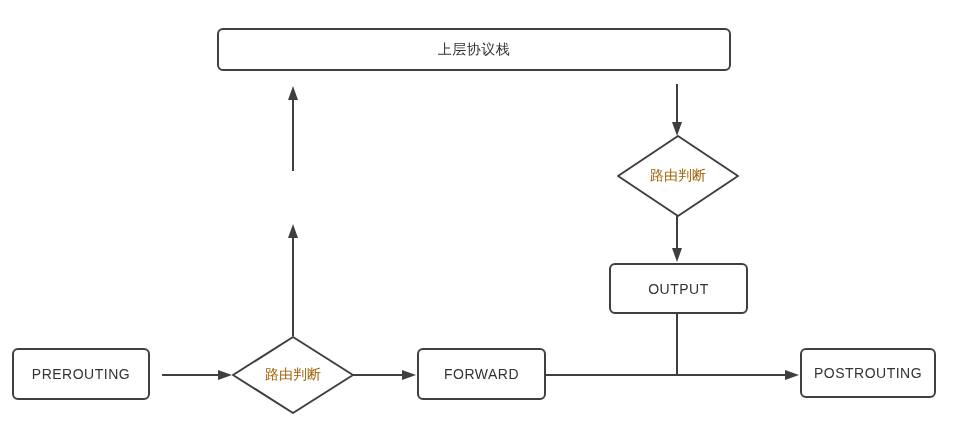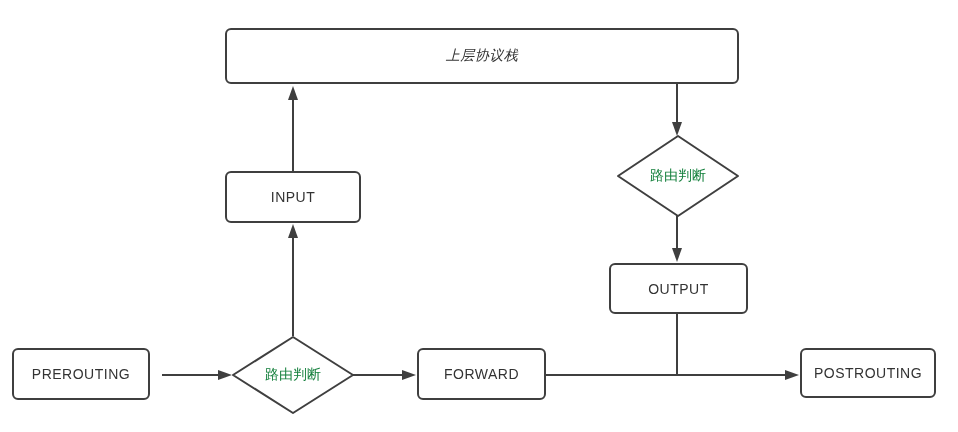--- a/index.html
+++ b/index.html
@@ -32,25 +32,25 @@
     font-size: 14px;
     color: #333333;
     letter-spacing: 0.5px;
   }
   .diamond-label {
     position: absolute;
     display: flex;
     align-items: center;
     justify-content: center;
     font-size: 14px;
-    color: #15803d;
+    color: #a16207;
     pointer-events: none;
   }
   
-  .n-upper-stack   { left: 225px; top: 28px;  width: 514px; height: 56px; font-style: italic; }
+  .n-upper-stack   { left: 217px; top: 28px;  width: 514px; height: 43px; }
   .n-input         { left: 225px; top: 171px; width: 136px; height: 52px; }
   .n-output        { left: 609px; top: 263px; width: 139px; height: 51px; }
   .n-prerouting    { left: 12px;  top: 348px; width: 138px; height: 52px; }
   .n-forward       { left: 417px; top: 348px; width: 129px; height: 52px; }
   .n-postrouting   { left: 800px; top: 348px; width: 136px; height: 50px; }
   .l-route-top     { left: 618px; top: 156px; width: 120px; height: 40px; }
   .l-route-bottom  { left: 233px; top: 355px; width: 120px; height: 40px; }
 </style>
 </head>
 <body>
@@ -90,23 +90,20 @@
     <g stroke="#3f3f3f" stroke-width="2" fill="#ffffff" stroke-linejoin="round">
       <polygon points="678,136 738,176 678,216 618,176"></polygon>
       <polygon points="293,337 353,375 293,413 233,375"></polygon>
     </g>
   </svg>
 
   <div class="node n-upper-stack">
     <span>上层协议栈</span>
   </div>
 
-  <div class="node n-input">
-    <span>INPUT</span>
-  </div>
 
   <div class="node n-output">
     <span>OUTPUT</span>
   </div>
 
   <div class="node n-prerouting">
     <span>PREROUTING</span>
   </div>
 
   <div class="node n-forward">

